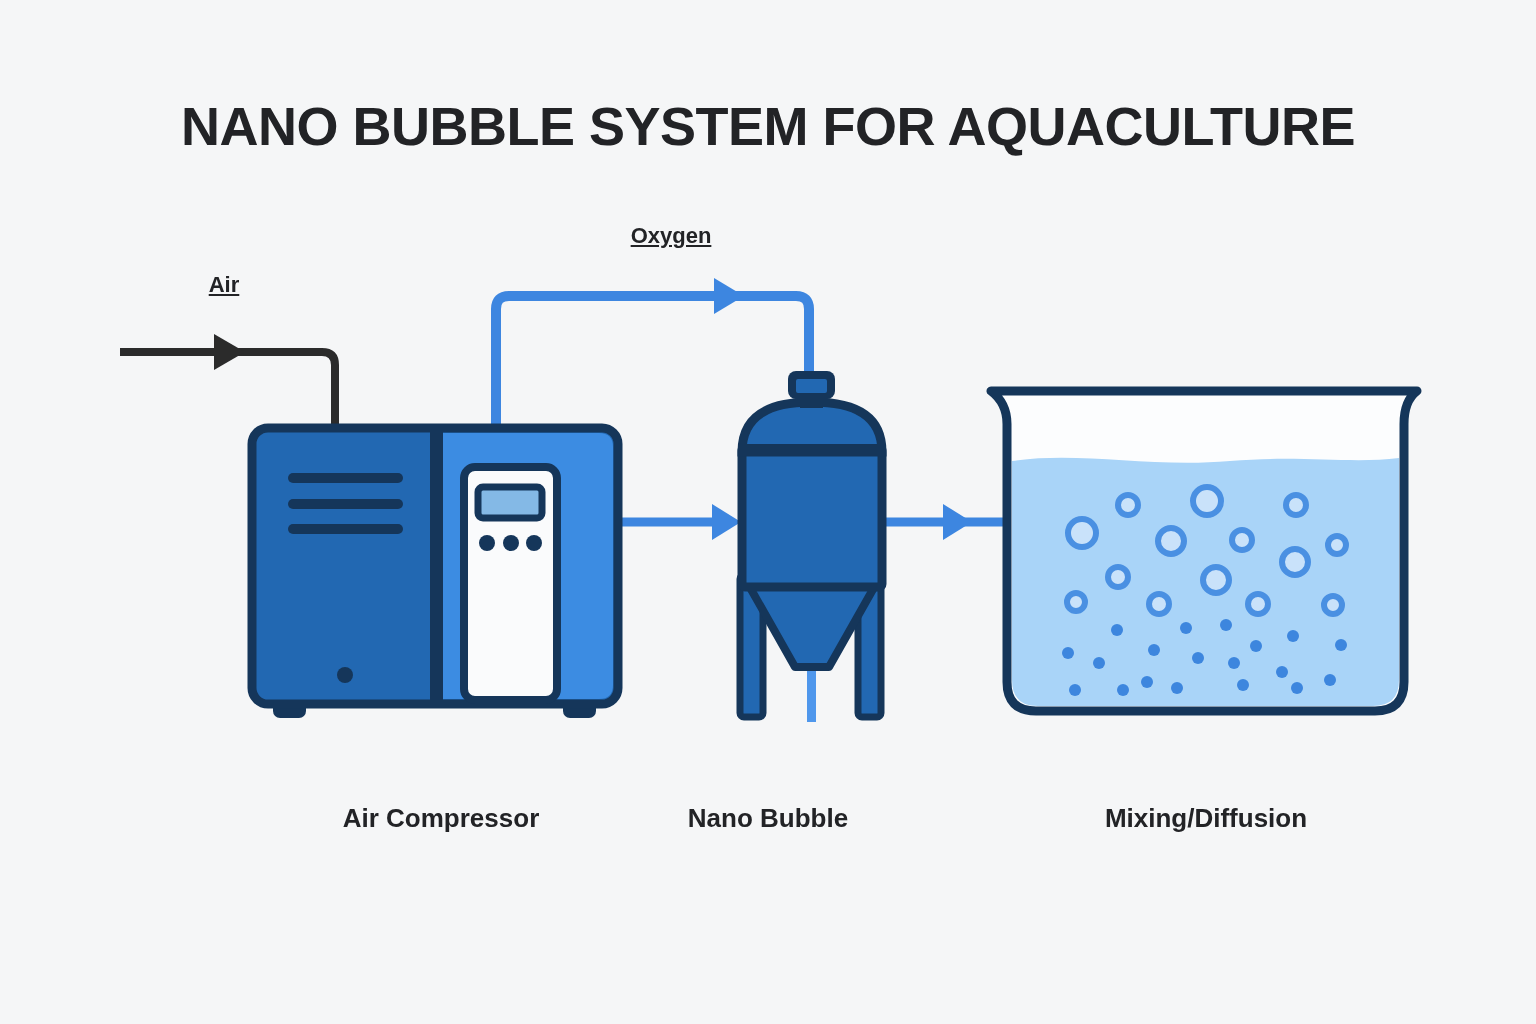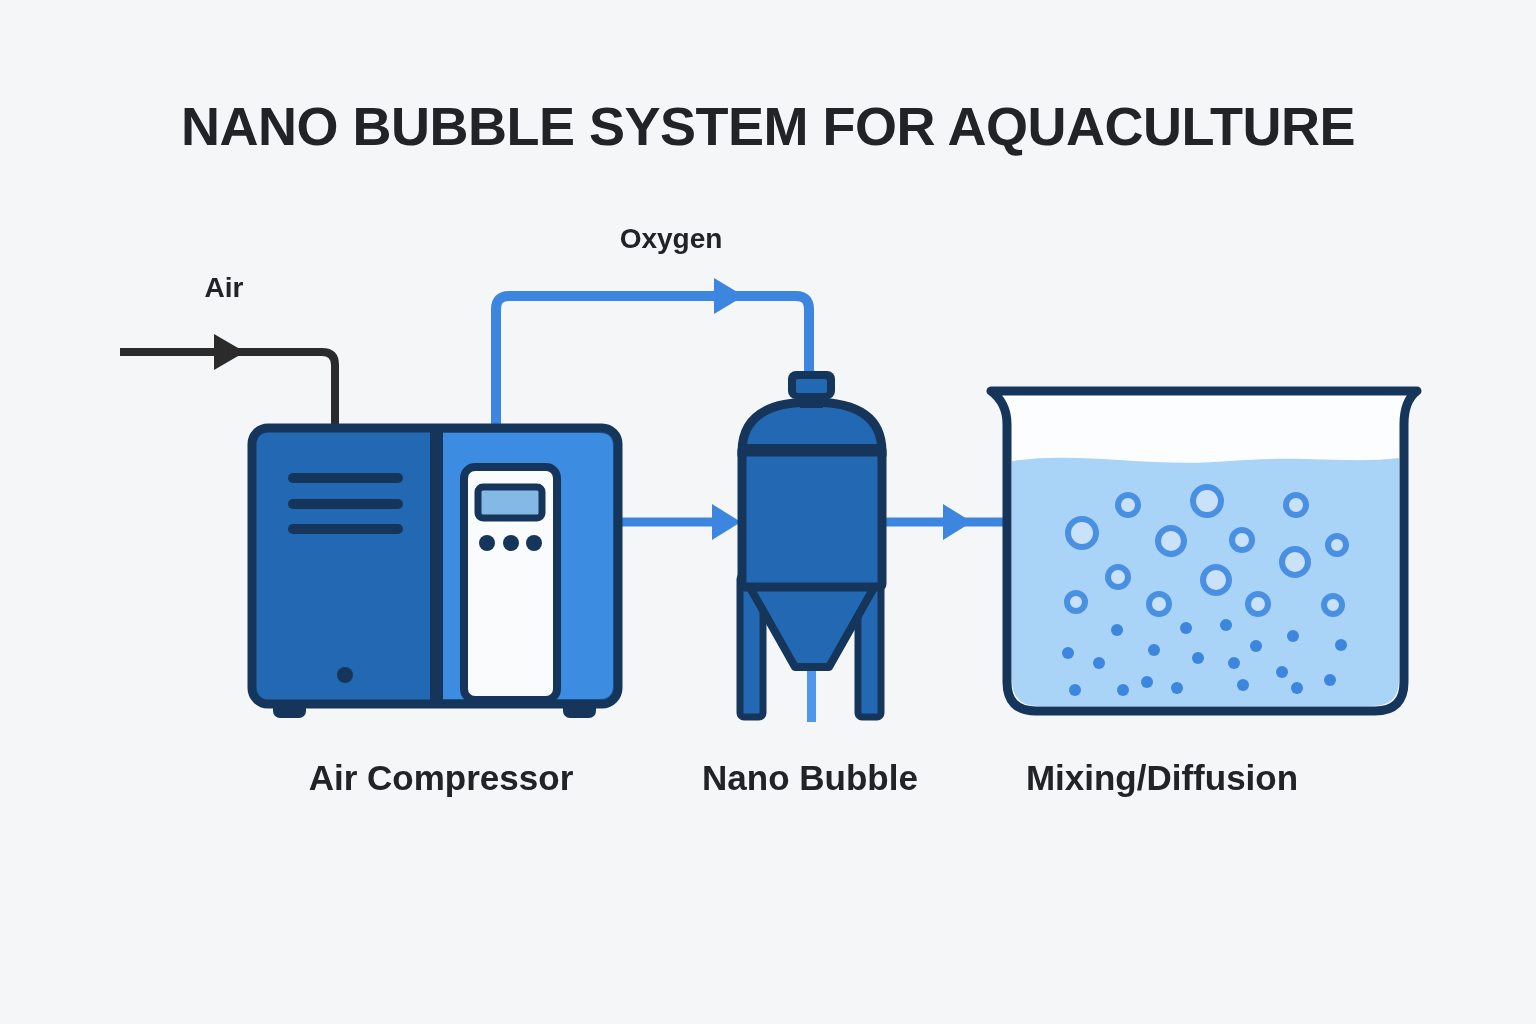--- a/index.html
+++ b/index.html
@@ -10,32 +10,33 @@
   }
   .canvas svg{position:absolute;left:0;top:0;}
   .title{
     position:absolute;left:0;top:82px;width:100%;text-align:center;
     font-size:54px;font-weight:bold;letter-spacing:-0.5px;color:var(--ink,#222);
     white-space:nowrap;
     margin-top:13px;
   }
   .flow-label{
     position:absolute;transform:translateX(-50%);
-    font-size:28px;font-weight:bold;color:var(--ink,#222);white-space:nowrap;
+    font-size:22px;font-weight:bold;color:var(--ink,#222);white-space:nowrap;text-decoration:underline;
   }
   .flow-label.air{left:224px;top:272px;}
   .flow-label.oxygen{left:671px;top:223px;}
   .comp-label{
     position:absolute;transform:translateX(-50%);text-align:center;
-    font-size:35px;font-weight:bold;color:var(--ink,#222);line-height:1.3;
+    font-size:26px;font-weight:bold;color:var(--ink,#222);line-height:1.3;
     white-space:nowrap;
+    margin-top:47px;
   }
   .comp-label.compressor{left:441px;top:755px;}
-  .comp-label.generator{left:810px;top:755px;}
-  .comp-label.tank{left:1162px;top:755px;}
+  .comp-label.generator{left:768px;top:755px;}
+  .comp-label.tank{left:1206px;top:755px;}
   .ring{fill:#c9e2fa;stroke:var(--ring,#4a90e2);stroke-width:6;}
   .dot{fill:var(--dotc,#3d86de);}
 </style>
 </head>
 <body>
 
 <div class="canvas">
 
   <svg width="1536" height="1024" viewBox="0 0 1536 1024">
 

